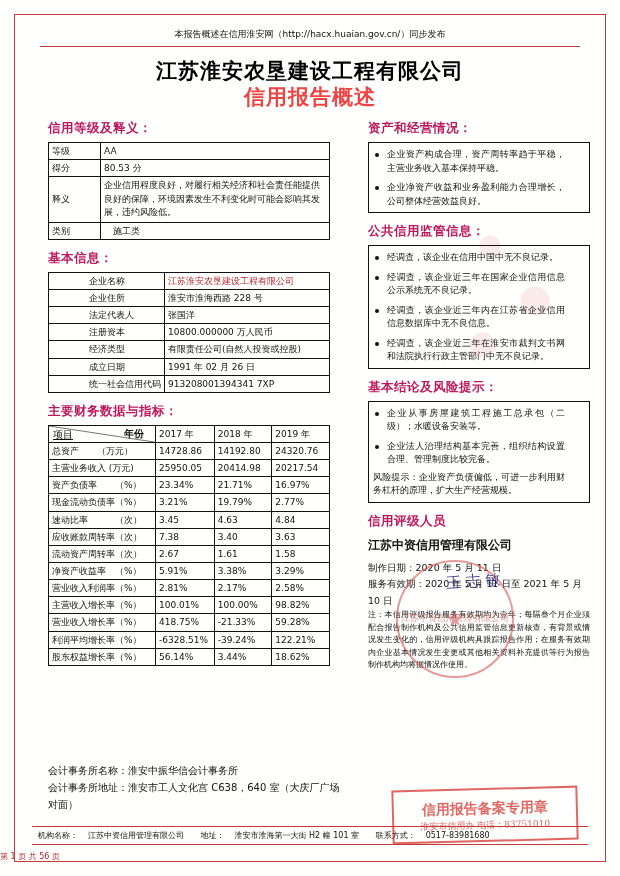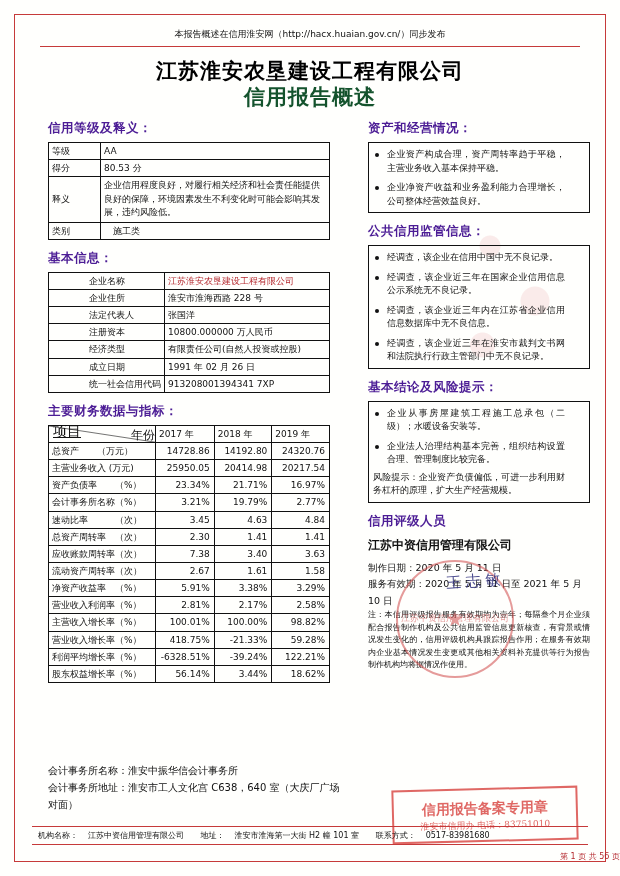--- a/index.html
+++ b/index.html
@@ -42,35 +42,35 @@
     letter-spacing:1px;
     line-height:26px;
     color:#000;
   }
   .title2 {
     font-family:Liberation Serif, serif;
     font-weight:bold;
     font-size:21px;
     letter-spacing:1px;
     line-height:26px;
-    color:#14532d;
+    color:#ef4444;
   }
   .col-left {
     position:absolute;
     left:48px; top:120px; width:282px;
   }
   .col-right {
     position:absolute;
     left:368px; top:120px; width:222px;
   }
   .sec-title {
     font-family:"DejaVu Serif", serif;
     font-weight:bold;
     font-size:12.5px;
-    color:#4c1d95;
+    color:#be185d;
     margin:0 0 5px 0;
     letter-spacing:0.5px;
   }
   table.grid {
     border-collapse:collapse;
     width:100%;
     font-size:9px;
   }
   table.grid td, table.grid th {
     border:1px solid #111;
@@ -83,30 +83,30 @@
   .lbl { width:78px; text-align:center; white-space:nowrap; }
   .ctr { text-align:center; }
   .val-red { color:#b4282e; font-size:9px; }
   .grade-tbl td { height:16px; }
   .grade-tbl .lbl { width:52px; }
   .basic-tbl .lbl { width:86px;padding-left:40px; }
   .basic-tbl td { height:15px; }
   .fin-tbl { font-size:8px; }
   .fin-tbl td { padding:1px 2px; height:13px; }
   .fin-tbl td.item { width:104px; text-align:left; padding-left:3px; }
-  .fin-tbl td.num { text-align:right; padding-right:4px; width:56px; }
+  .fin-tbl td.num { padding-right:4px; width:56px; }
   .yearhead {
     position:relative;
     height:24px;
   }
   .yearhead .slash {
     position:absolute; left:0; top:0; width:100%; height:100%;
   }
-  .yearhead .y1 { position:absolute; right:0; top:1px; font-size:12px; }
-  .yearhead .y2 { position:absolute; left:4px; bottom:1px; font-size:14px;text-decoration:underline; }
+  .yearhead .y1 { position:absolute; right:11px; top:1px; font-size:10px;font-weight:bold; }
+  .yearhead .y2 { position:absolute; left:4px; bottom:1px; font-size:10px;text-decoration:underline; }
   ul.bullets {
     list-style:none;
     margin:0; padding:0;
   }
   ul.bullets li {
     position:relative;
     padding-left:14px;
     margin-bottom:6px;
     font-size:9px;
     line-height:1.5;
@@ -144,21 +144,21 @@
   .bottom-bar {
     position:absolute; left:32px; right:32px; top:826px;
     border-top:1px solid #c63a3a;
     border-bottom:1px solid #c63a3a;
     padding:3px 6px;
     font-size:8px;
   }
   .bottom-bar span { margin-right:10px; }
   .page-no {
     position:absolute; left:0; right:0; top:851px;
-    text-align:right;
+    text-align:left;
     font-size:8px;
     color:#b4282e;
   }
   
   .stamp-round {
     position:absolute;
     width:118px; height:118px;
     border:2px solid #d04a4a;
     border-radius:50%;
     left:396px; top:560px;
@@ -318,36 +318,30 @@
             <td class="num">20414.98</td>
             <td class="num">20217.54</td>
           </tr>
       <tr>
             <td class="item">资产负债率　　（%）</td>
             <td class="num">23.34%</td>
             <td class="num">21.71%</td>
             <td class="num">16.97%</td>
           </tr>
       <tr>
-            <td class="item">会计事务所名称（%）</td>
+            <td class="item">现金流动负债率（%）</td>
             <td class="num">3.21%</td>
             <td class="num">19.79%</td>
             <td class="num">2.77%</td>
           </tr>
       <tr>
             <td class="item">速动比率　　　（次）</td>
             <td class="num">3.45</td>
             <td class="num">4.63</td>
             <td class="num">4.84</td>
-          </tr>
-      <tr>
-            <td class="item">总资产周转率　（次）</td>
-            <td class="num">2.30</td>
-            <td class="num">1.41</td>
-            <td class="num">1.41</td>
           </tr>
       <tr>
             <td class="item">应收账款周转率（次）</td>
             <td class="num">7.38</td>
             <td class="num">3.40</td>
             <td class="num">3.63</td>
           </tr>
       <tr>
             <td class="item">流动资产周转率（次）</td>
             <td class="num">2.67</td>

